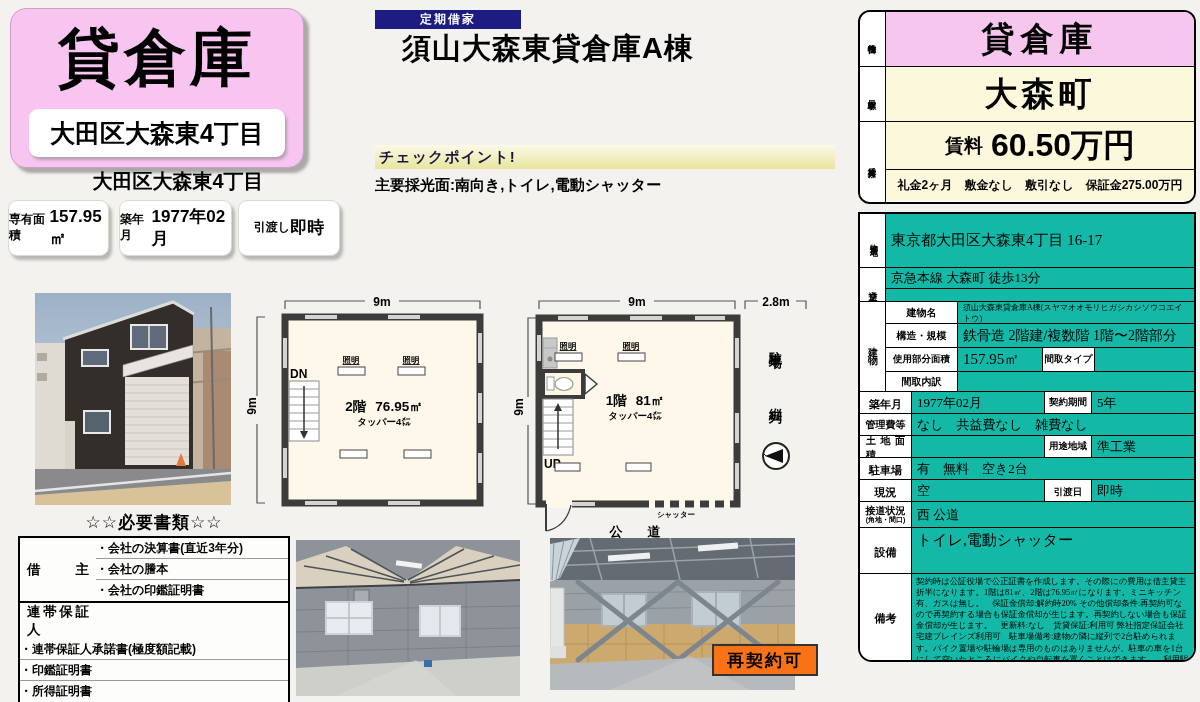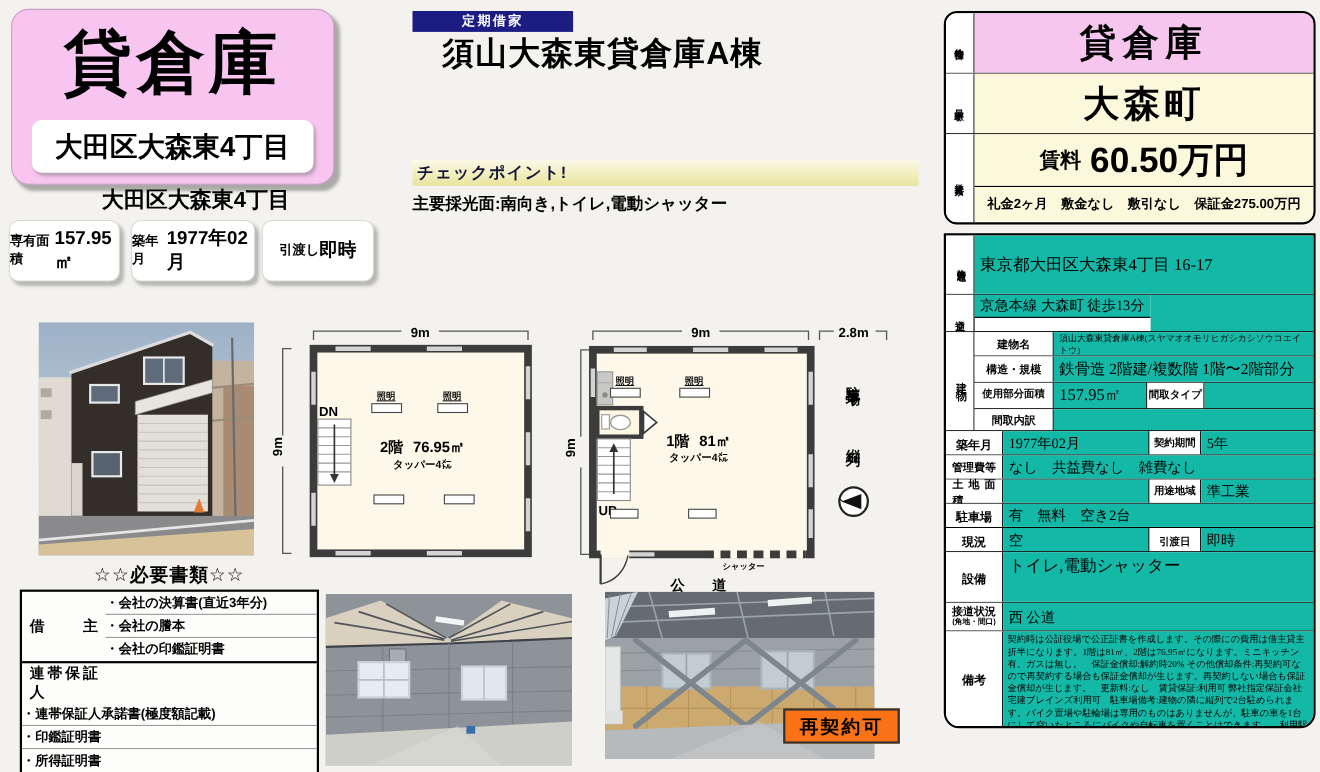--- a/index.html
+++ b/index.html
@@ -152,21 +152,21 @@
 
   <div class="abs panel2">
 
     <div class="dtrow" style="height:54px;">
       <div class="vhead" style="font-size:8px;">物件所在地</div>
       <div class="dval" style="flex:1;font-size:15px;">東京都大田区大森東4丁目 16-17</div>
     </div>
 
     <div class="dtrow" style="height:34px;">
       <div class="vhead" style="font-size:9px;">交通</div>
-      <div style="flex:1;display:flex;text-align:center;">
+      <div style="flex:1;display:flex;flex-direction:column;text-align:center;">
         <div class="dval" style="height:21px;font-size:13px;border-bottom:1px solid #000;">京急本線 大森町 徒歩13分</div>
         <div class="dval" style="flex:1;font-size:10px;"></div>
       </div>
     </div>
 
     <div class="dtrow" style="height:90px;">
       <div class="vhead" style="font-size:10px;letter-spacing:8px;">建物</div>
       <div style="flex:1;display:flex;flex-direction:column;">
         <div style="display:flex;height:22px;border-bottom:1px solid #000;">
           <div class="dlab" style="width:72px;font-size:10px;">建物名</div>
@@ -223,33 +223,33 @@
       <div class="dlab" style="width:52px;font-size:11px;">
           <span class="just">現況</span>
         </div>
       <div class="dval" style="width:133px;font-size:13px;border-right:1px solid #000;">空</div>
       <div class="dlab" style="width:47px;font-size:9.5px;">
           <span class="just">引渡日</span>
         </div>
       <div class="dval" style="flex:1;font-size:13px;">即時</div>
     </div>
 
-    <div class="dtrow" style="height:46px;">
-      <div class="dlab" style="width:52px;font-size:11px;">
-          <span class="just">設備</span>
-        </div>
-      <div class="dval" style="flex:1;font-size:15px;align-items:flex-start;padding-top:3px;">トイレ,電動シャッター</div>
-    </div>
-
     <div class="dtrow" style="height:26px;">
       <div class="dlab" style="width:52px;flex-direction:column;line-height:1.1;">
         <span style="font-size:10px;">接道状況</span>
         <span style="font-size:7px;">(角地・間口)</span>
       </div>
       <div class="dval" style="flex:1;font-size:13px;">西 公道</div>
+    </div>
+
+    <div class="dtrow" style="height:46px;">
+      <div class="dlab" style="width:52px;font-size:11px;">
+          <span class="just">設備</span>
+        </div>
+      <div class="dval" style="flex:1;font-size:15px;align-items:flex-start;padding-top:3px;">トイレ,電動シャッター</div>
     </div>
 
     <div class="dtrow" style="height:86px;">
       <div class="dlab" style="width:52px;font-size:11px;">
           <span class="just">備考</span>
         </div>
       <div class="dval" style="flex:1;font-size:8.4px;line-height:1.32;align-items:flex-start;padding:2px 4px;">契約時は公証役場で公正証書を作成します。その際にの費用は借主貸主折半になります。1階は81㎡、2階は76.95㎡になります。ミニキッチン有、ガスは無し。　保証金償却:解約時20% その他償却条件:再契約可なので再契約する場合も保証金償却が生じます。再契約しない場合も保証金償却が生じます。　更新料:なし　賃貸保証:利用可 弊社指定保証会社宅建ブレインズ利用可　駐車場備考:建物の隣に縦列で2台駐められます。バイク置場や駐輪場は専用のものはありませんが、駐車の車を1台にして空いたところにバイクや自転車を置くことはできます。　利用駅1:京急本線 梅屋敷 徒歩14分　利用駅2:東京モノレール羽田線 昭和島 徒歩16分</div>
     </div>
   </div>
 

